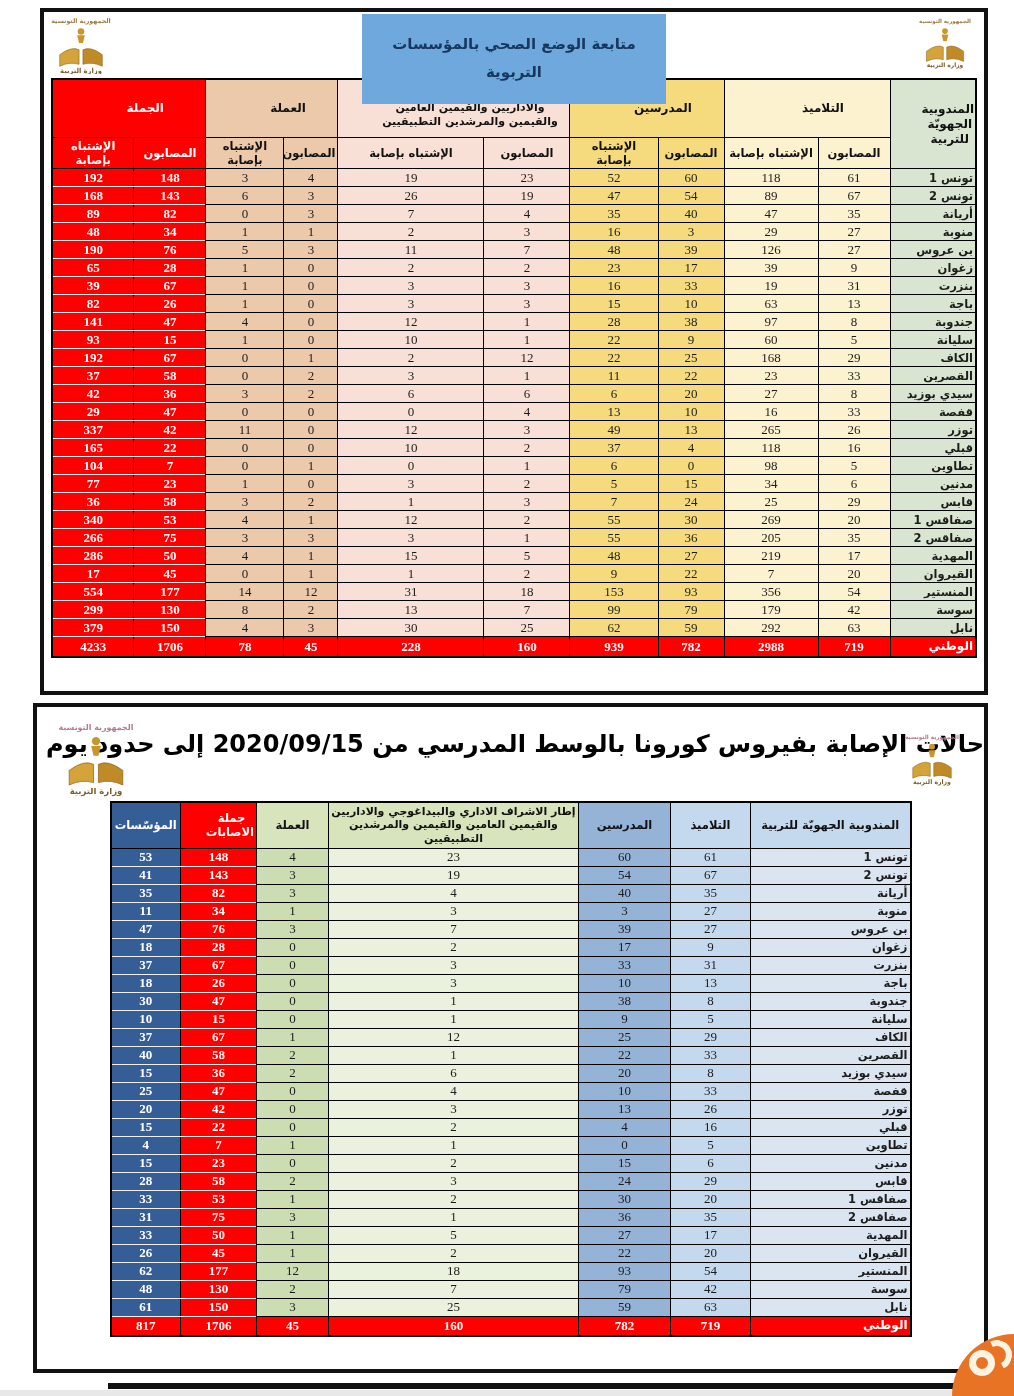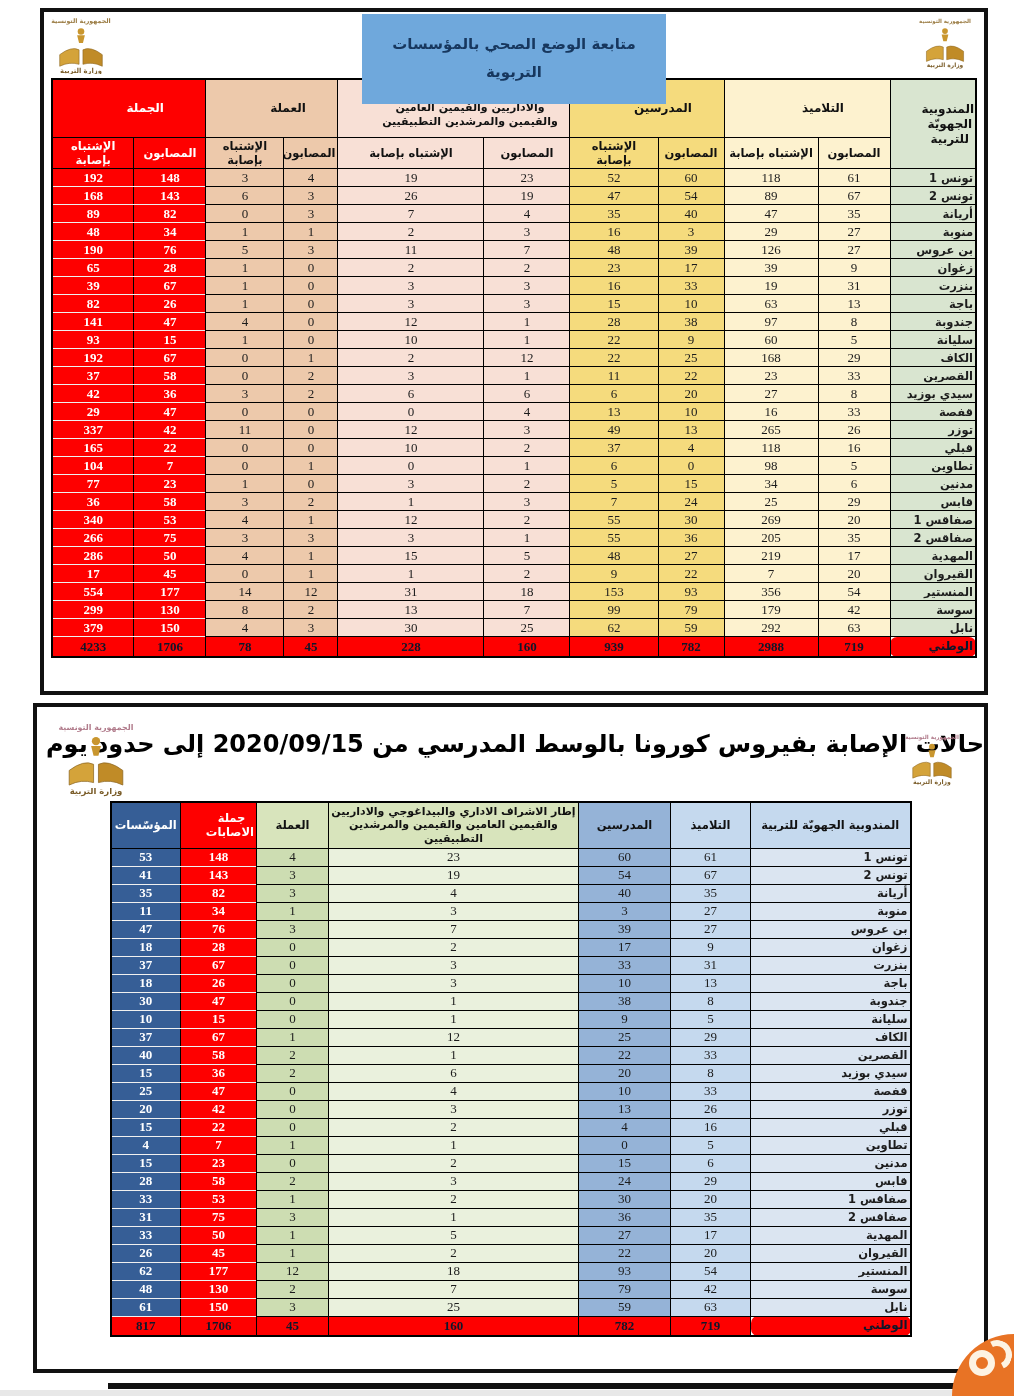--- a/index.html
+++ b/index.html
@@ -45,23 +45,23 @@
   .top-table thead tr:first-child th{height:58px;padding-left:34px;}
   .top-table thead tr:last-child th{height:26px; font-size:11.5px;}
   .c-region{background:var(--top-region); font-family:"DejaVu Sans", sans-serif;
             font-weight:bold; font-size:11.5px; text-align:right; padding-left:1px;}
   .c-stu{background:var(--top-students);}
   .c-tea{background:var(--top-teachers);}
   .c-adm{background:var(--top-admin);}
   .c-wor{background:var(--top-workers);}
   .c-tot{background:var(--red); color:#fff; font-weight:bold;
          border-top-color:#f0f0f0; border-bottom-color:#f0f0f0;}
-  tr.total-row td{background:var(--red); color:#0f172a; font-weight:bold; height:20px;}
+  tr.total-row td{background:var(--red); color:#ffffff; font-weight:bold; height:20px;}
   tr.total-row td:first-child{font-family:"DejaVu Sans", sans-serif;
-         text-align:right; font-size:12px;border-radius:7px;}
+         text-align:right; font-size:12px;}
 
   
   .bottom-head{position:relative; height:92px; direction:rtl;}
   .big-title{padding-top:18px; text-align:right; font-weight:bold;
      font-size:24px; line-height:1.6; color:#000; direction:rtl;
      font-family:"DejaVu Sans", sans-serif;}
   .bottom-table{margin:2px auto 0; width:800px; border:2px solid #000;}
   .bottom-table thead th{height:46px; font-size:11.5px;}
   .bh-region,.bh-stu{background:var(--bottom-students);}
   .bh-tea{background:var(--bottom-teachers);}

